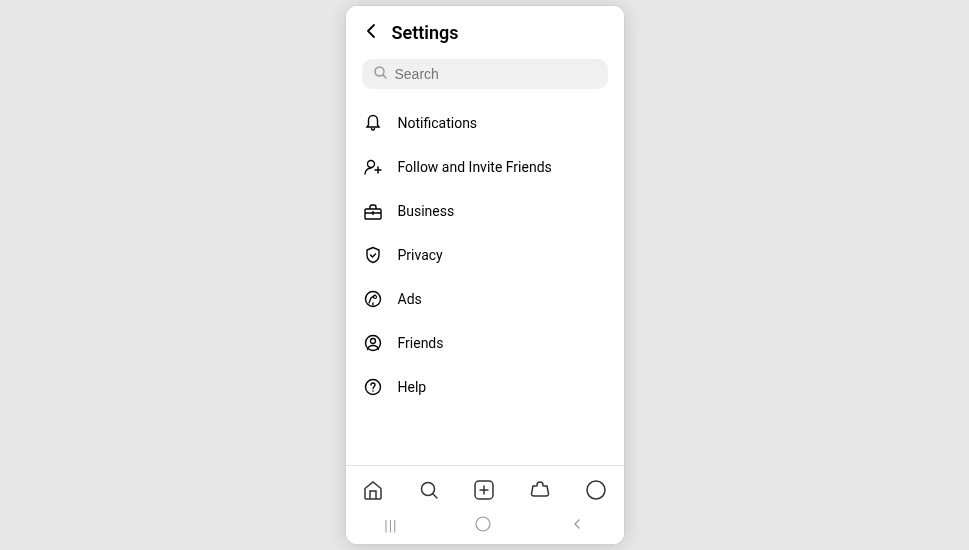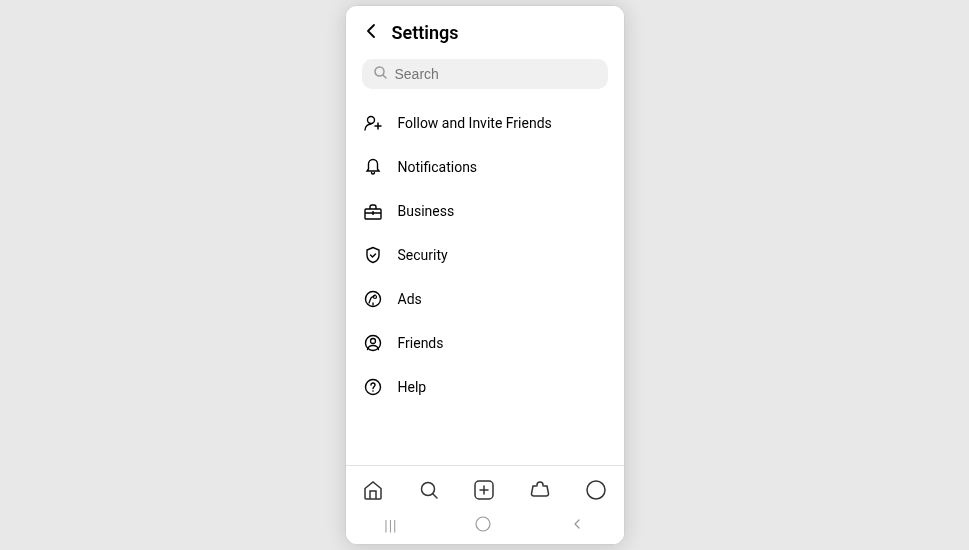--- a/index.html
+++ b/index.html
@@ -150,60 +150,60 @@
         </svg>
       </span>
       <input class="search-input" type="text" placeholder="Search" style="">
     </div>
 
     <div class="menu-list">
 
       <div class="menu-item">
         <span class="menu-icon">
           <svg width="20" height="20" viewBox="0 0 20 20" fill="none">
+            <path d="M10 2.5C7.5 2.5 5.5 4.5 5.5 7v5l-1.5 2h12l-1.5-2V7c0-2.5-2-4.5-4.5-4.5z" stroke="#000" stroke-width="1.4"></path>
+            <path d="M8.5 15.5c0 .83.67 1.5 1.5 1.5s1.5-.67 1.5-1.5" stroke="#000" stroke-width="1.4" stroke-linecap="round"></path>
+          </svg>
+        </span>
+        <span class="menu-label">Notifications</span>
+      </div>
+
+      <div class="menu-item">
+        <span class="menu-icon">
+          <svg width="20" height="20" viewBox="0 0 20 20" fill="none">
             <circle cx="8" cy="7" r="3.5" stroke="#000" stroke-width="1.4"></circle>
             <path d="M2 17c0-3.314 2.686-6 6-6" stroke="#000" stroke-width="1.4" stroke-linecap="round"></path>
             <line x1="15" y1="10" x2="15" y2="16" stroke="#000" stroke-width="1.5" stroke-linecap="round"></line>
             <line x1="12" y1="13" x2="18" y2="13" stroke="#000" stroke-width="1.5" stroke-linecap="round"></line>
           </svg>
         </span>
         <span class="menu-label">Follow and Invite Friends</span>
       </div>
 
       <div class="menu-item">
         <span class="menu-icon">
           <svg width="20" height="20" viewBox="0 0 20 20" fill="none">
-            <path d="M10 2.5C7.5 2.5 5.5 4.5 5.5 7v5l-1.5 2h12l-1.5-2V7c0-2.5-2-4.5-4.5-4.5z" stroke="#000" stroke-width="1.4"></path>
-            <path d="M8.5 15.5c0 .83.67 1.5 1.5 1.5s1.5-.67 1.5-1.5" stroke="#000" stroke-width="1.4" stroke-linecap="round"></path>
-          </svg>
-        </span>
-        <span class="menu-label">Notifications</span>
-      </div>
-
-      <div class="menu-item">
-        <span class="menu-icon">
-          <svg width="20" height="20" viewBox="0 0 20 20" fill="none">
             <rect x="2" y="8" width="16" height="10" rx="1" stroke="#000" stroke-width="1.4"></rect>
             <path d="M7 8V6c0-1.1.9-2 2-2h2c1.1 0 2 .9 2 2v2" stroke="#000" stroke-width="1.4"></path>
             <line x1="2" y1="12" x2="18" y2="12" stroke="#000" stroke-width="1.4"></line>
             <line x1="10" y1="10" x2="10" y2="14" stroke="#000" stroke-width="1.4"></line>
           </svg>
         </span>
         <span class="menu-label">Business</span>
       </div>
 
 
       <div class="menu-item">
         <span class="menu-icon">
           <svg width="20" height="20" viewBox="0 0 20 20" fill="none">
             <path d="M10 2.5L4 5v5c0 3.5 2.5 6.5 6 7.5 3.5-1 6-4 6-7.5V5L10 2.5z" stroke="#000" stroke-width="1.4"></path>
             <path d="M7.5 10l2 2 3-3" stroke="#000" stroke-width="1.4" stroke-linecap="round" stroke-linejoin="round"></path>
           </svg>
         </span>
-        <span class="menu-label">Security</span>
+        <span class="menu-label">Privacy</span>
       </div>
 
       <div class="menu-item">
         <span class="menu-icon">
           <svg width="20" height="20" viewBox="0 0 20 20" fill="none">
             <circle cx="10" cy="10" r="7.5" stroke="#000" stroke-width="1.4"></circle>
             <path d="M6 14l2-5 4-3" stroke="#000" stroke-width="1.3" stroke-linecap="round"></path>
             <circle cx="12" cy="8" r="1.5" stroke="#000" stroke-width="1.2"></circle>
             <line x1="10" y1="14" x2="10" y2="16" stroke="#000" stroke-width="1.3" stroke-linecap="round"></line>
           </svg>

